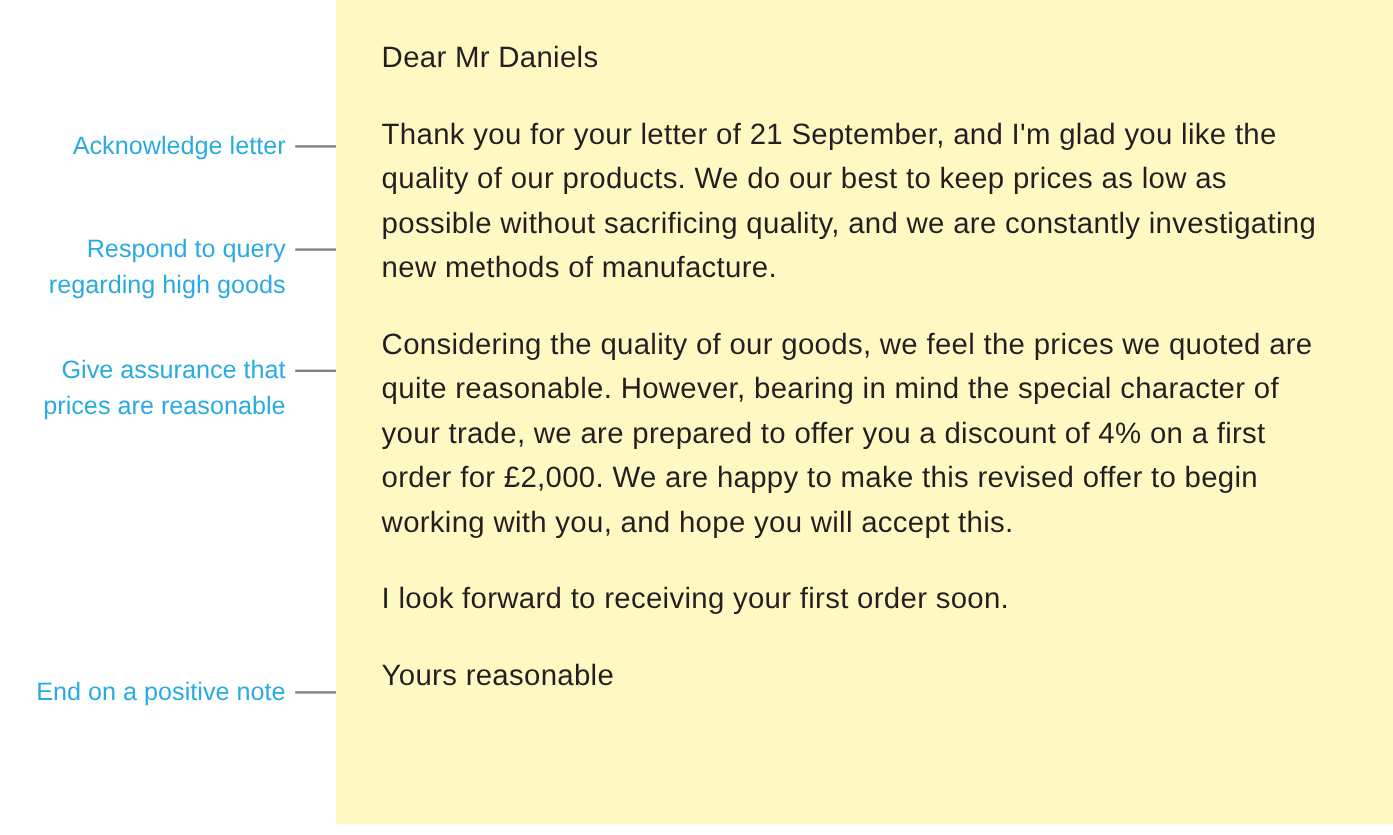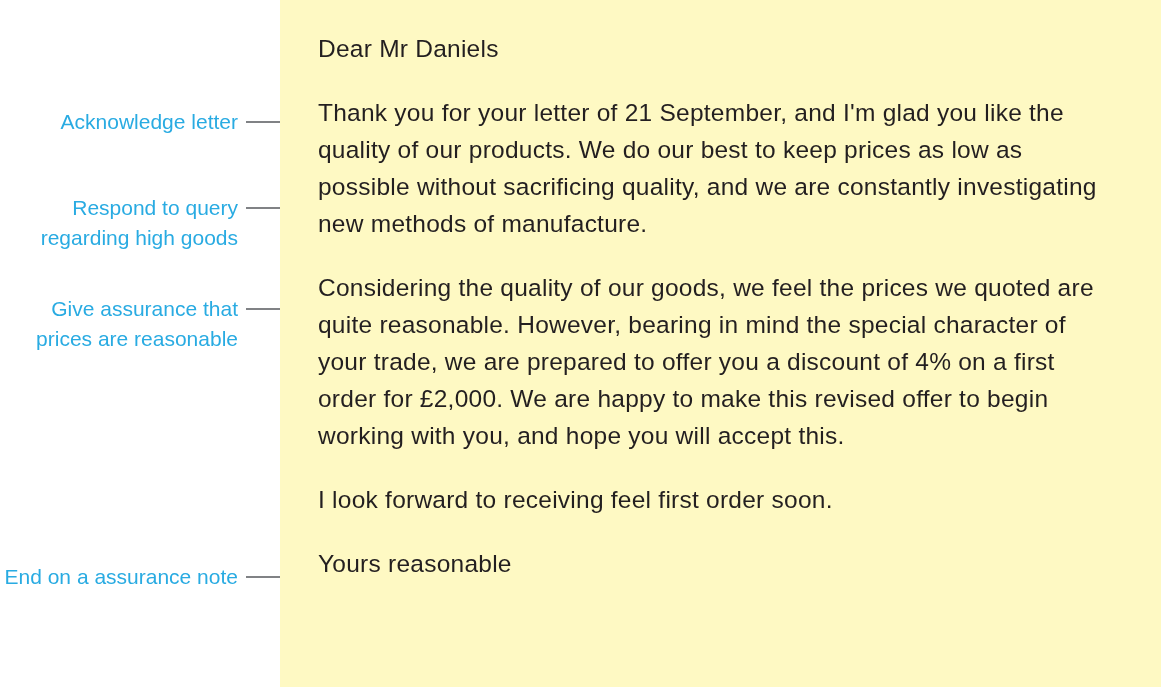--- a/index.html
+++ b/index.html
@@ -99,38 +99,38 @@
     </div>
 
     <div class="annotation ann-3">
       <span class="leader"></span>
       <span>Give assurance that prices are reasonable</span>
     </div>
 
 
     <div class="annotation ann-5">
       <span class="leader"></span>
-      <span>End on a assurance note</span>
+      <span>End on a positive note</span>
     </div>
 
   </div>
 
   <div class="letter-panel">
     <div class="letter-body">
 
       <p class="letter-line">Dear Mr Daniels</p>
       <div class="spacer-md"></div>
 
       <p class="letter-para">Thank you for your letter of 21 September, and I'm glad you like the quality of our products. We do our best to keep prices as low as possible without sacrificing quality, and we are constantly investigating new methods of manufacture.</p>
       <div class="spacer-md"></div>
 
       <p class="letter-para">Considering the quality of our goods, we feel the prices we quoted are quite reasonable. However, bearing in mind the special character of your trade, we are prepared to offer you a discount of 4% on a first order for £2,000. We are happy to make this revised offer to begin working with you, and hope you will accept this.</p>
       <div class="spacer-md"></div>
 
-      <p class="letter-para">I look forward to receiving feel first order soon.</p>
+      <p class="letter-para">I look forward to receiving your first order soon.</p>
       <div class="spacer-md"></div>
 
       <p class="letter-line">Yours reasonable</p>
 
     </div>
   </div>
 
 </div>
 
 </body></html>

